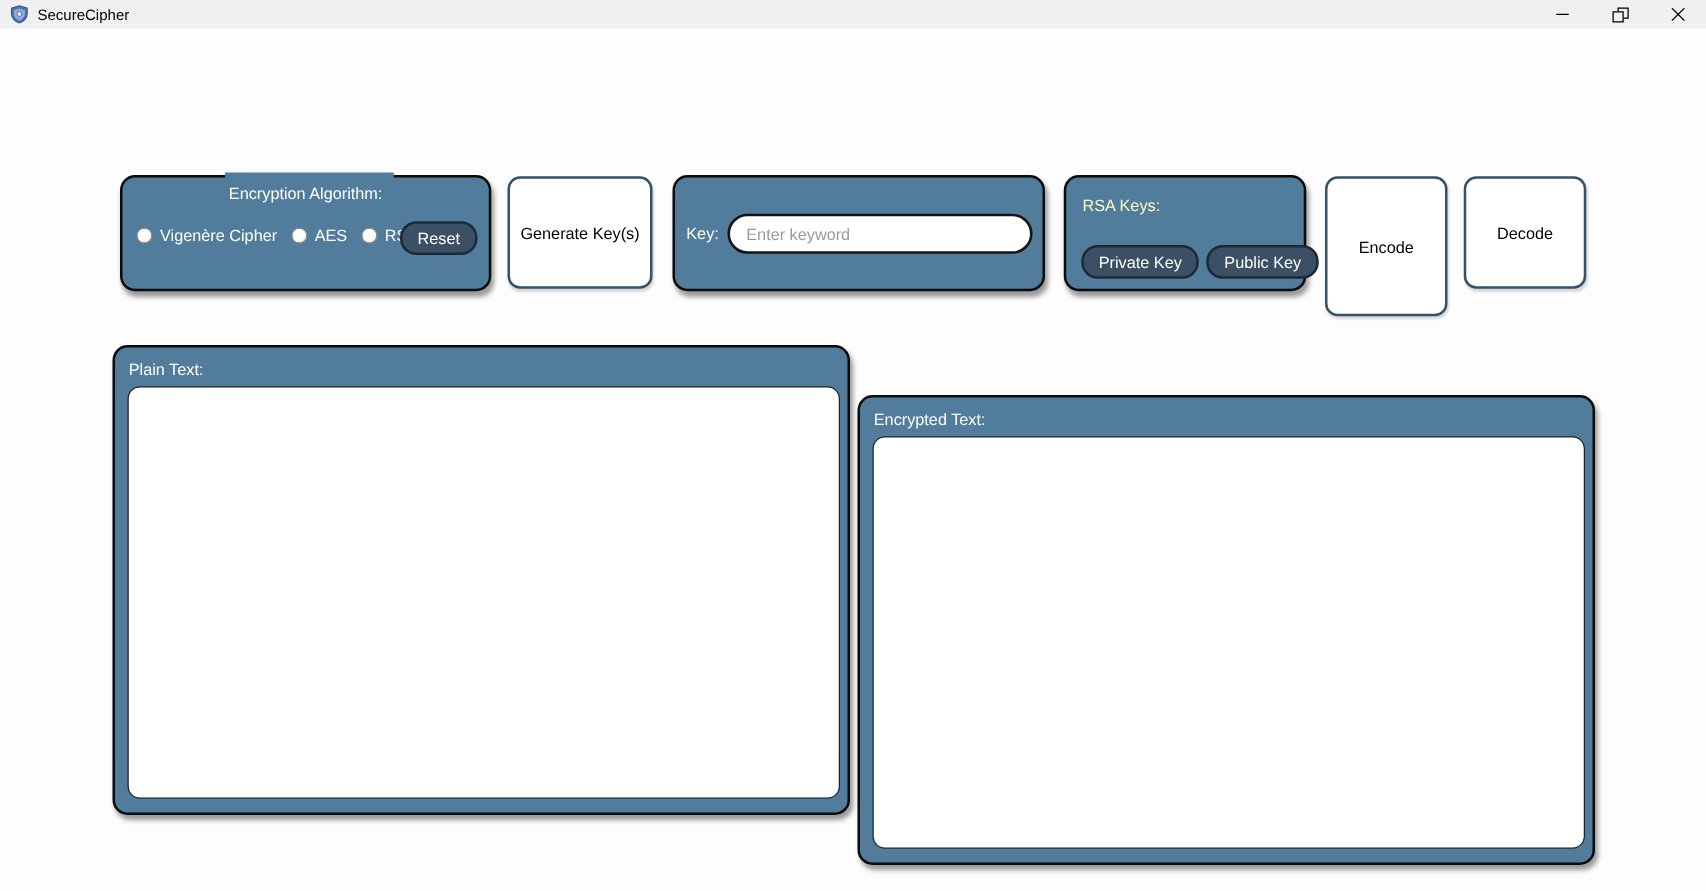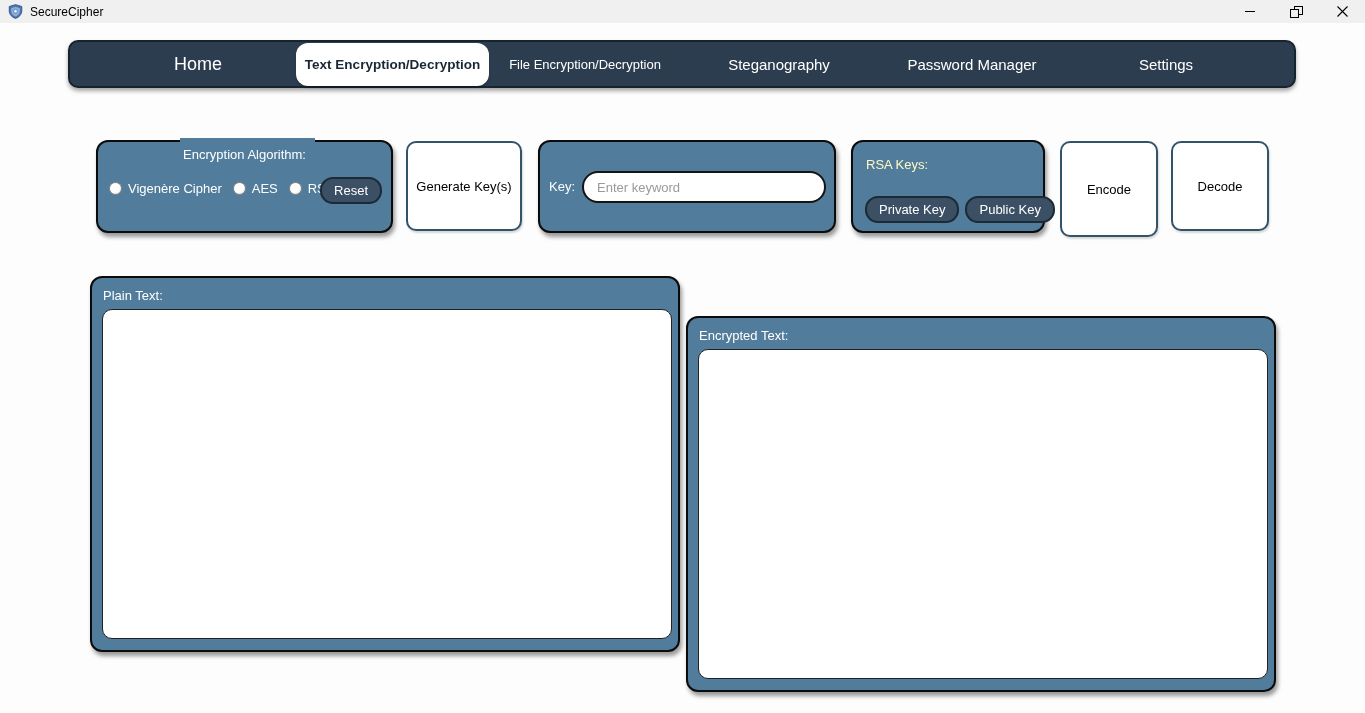--- a/index.html
+++ b/index.html
@@ -70,21 +70,21 @@
 
   
   .white-btn {
     position:absolute; background:#ffffff; border:2px solid #33536a; border-radius:10px;
     display:flex; align-items:center; justify-content:center;
     font-size:13px; color:#000; cursor:default; white-space:nowrap;
     box-shadow:1px 2px 2px rgba(0,0,0,0.15);
     font-family:"Liberation Sans", sans-serif;
   }
   .generate-btn { left:406px; top:141px; width:116px; height:90px; }
-  .encode-btn   { left:1060px; top:141px; width:98px;  height:96px; }
+  .encode-btn   { left:1060px; top:141px; width:98px;  height:112px; }
   .decode-btn   { left:1171px; top:141px; width:98px;  height:90px; }
 
   
   .key-panel { left:538px; top:140px; width:298px; height:93px; }
   .key-label { position:absolute; left:9px; top:0; height:89px; display:flex; align-items:center; color:#fff; font-size:13px; }
   .key-input {
     position:absolute; left:42px; top:29px; width:244px; height:32px;
     background:#fff; border:2px solid #141414; border-radius:16px;
     padding:0 13px; font-size:13px; color:#000; outline:none;
     font-family:"Liberation Sans", sans-serif;
@@ -131,28 +131,20 @@
       </div>
       <div class="win-btn">
         <svg width="11" height="11" viewBox="0 0 11 11">
           <line x1="0.5" y1="0.5" x2="10.5" y2="10.5" stroke="#000" stroke-width="1.1"></line>
           <line x1="10.5" y1="0.5" x2="0.5" y2="10.5" stroke="#000" stroke-width="1.1"></line>
         </svg>
       </div>
     </div>
   </div>
 
-  <div class="navbar">
-    <div class="nav-item nav-home">Home</div>
-    <div class="nav-item active">Text Encryption/Decryption</div>
-    <div class="nav-item nav-file">File Encryption/Decryption</div>
-    <div class="nav-item nav-steg">Steganography</div>
-    <div class="nav-item nav-pwd">Password Manager</div>
-    <div class="nav-item nav-set">Settings</div>
-  </div>
 
   <div class="panel algo-panel">
     <div class="legend-notch"></div>
     <div class="legend-text">Encryption Algorithm:</div>
     <div class="radio-row">
       <span class="radio-dot"></span>
       <span class="radio-label">Vigenère Cipher</span>
       <span class="radio-dot"></span>
       <span class="radio-label">AES</span>
       <span class="radio-dot"></span>

